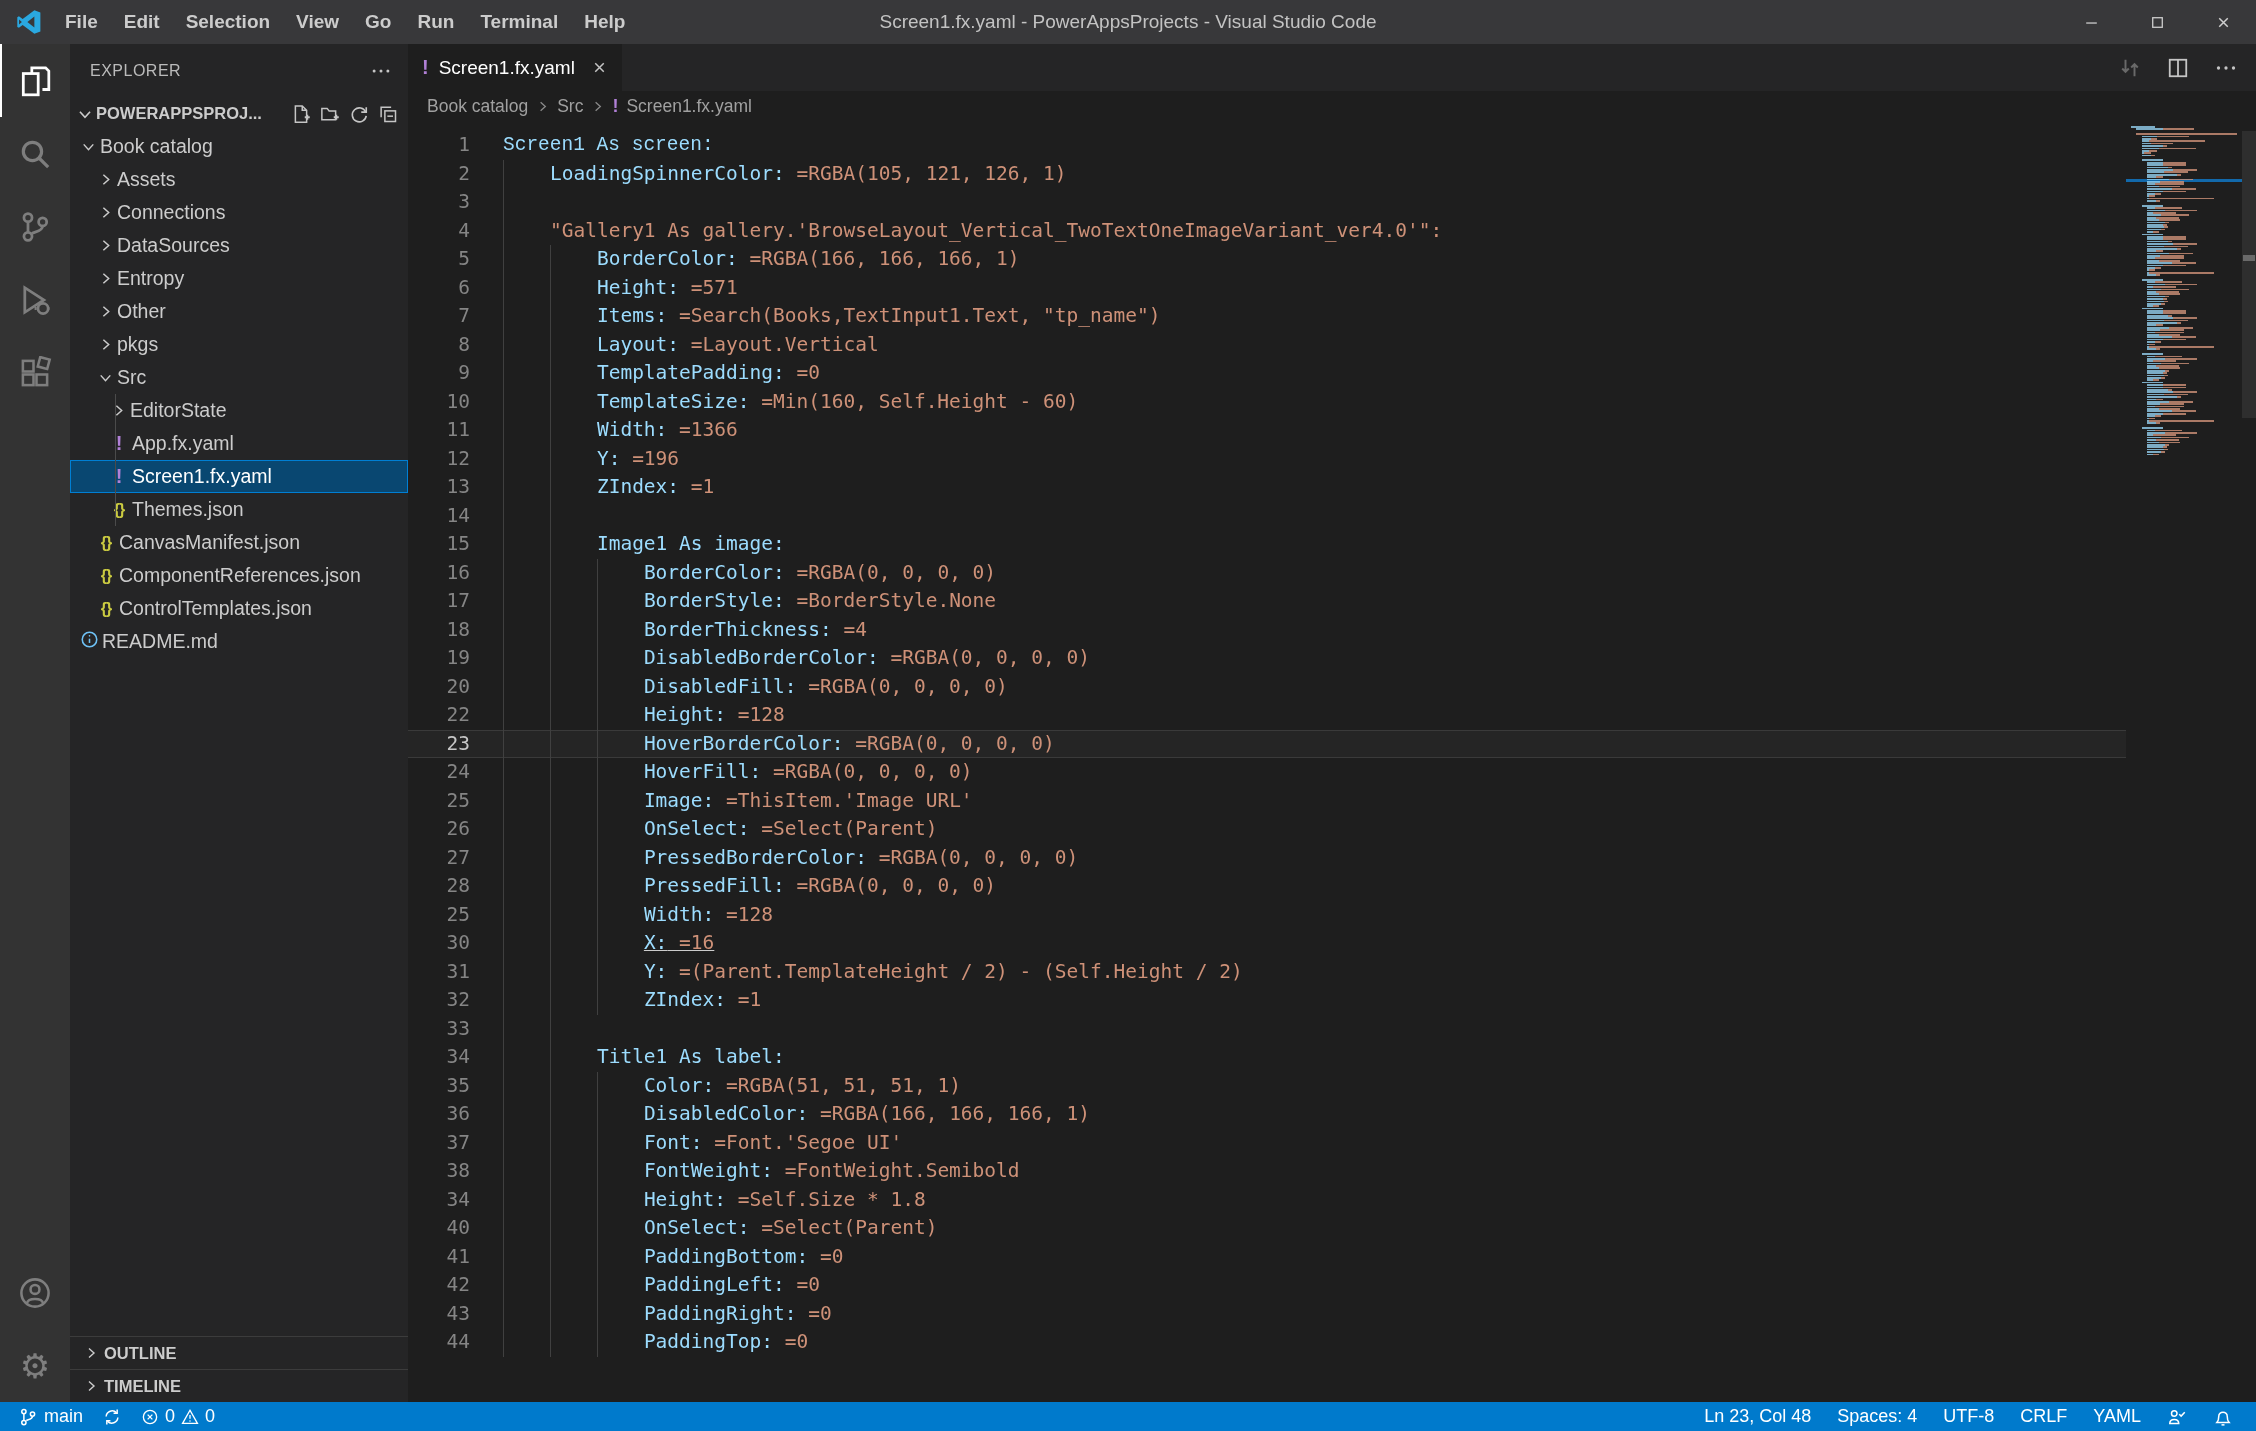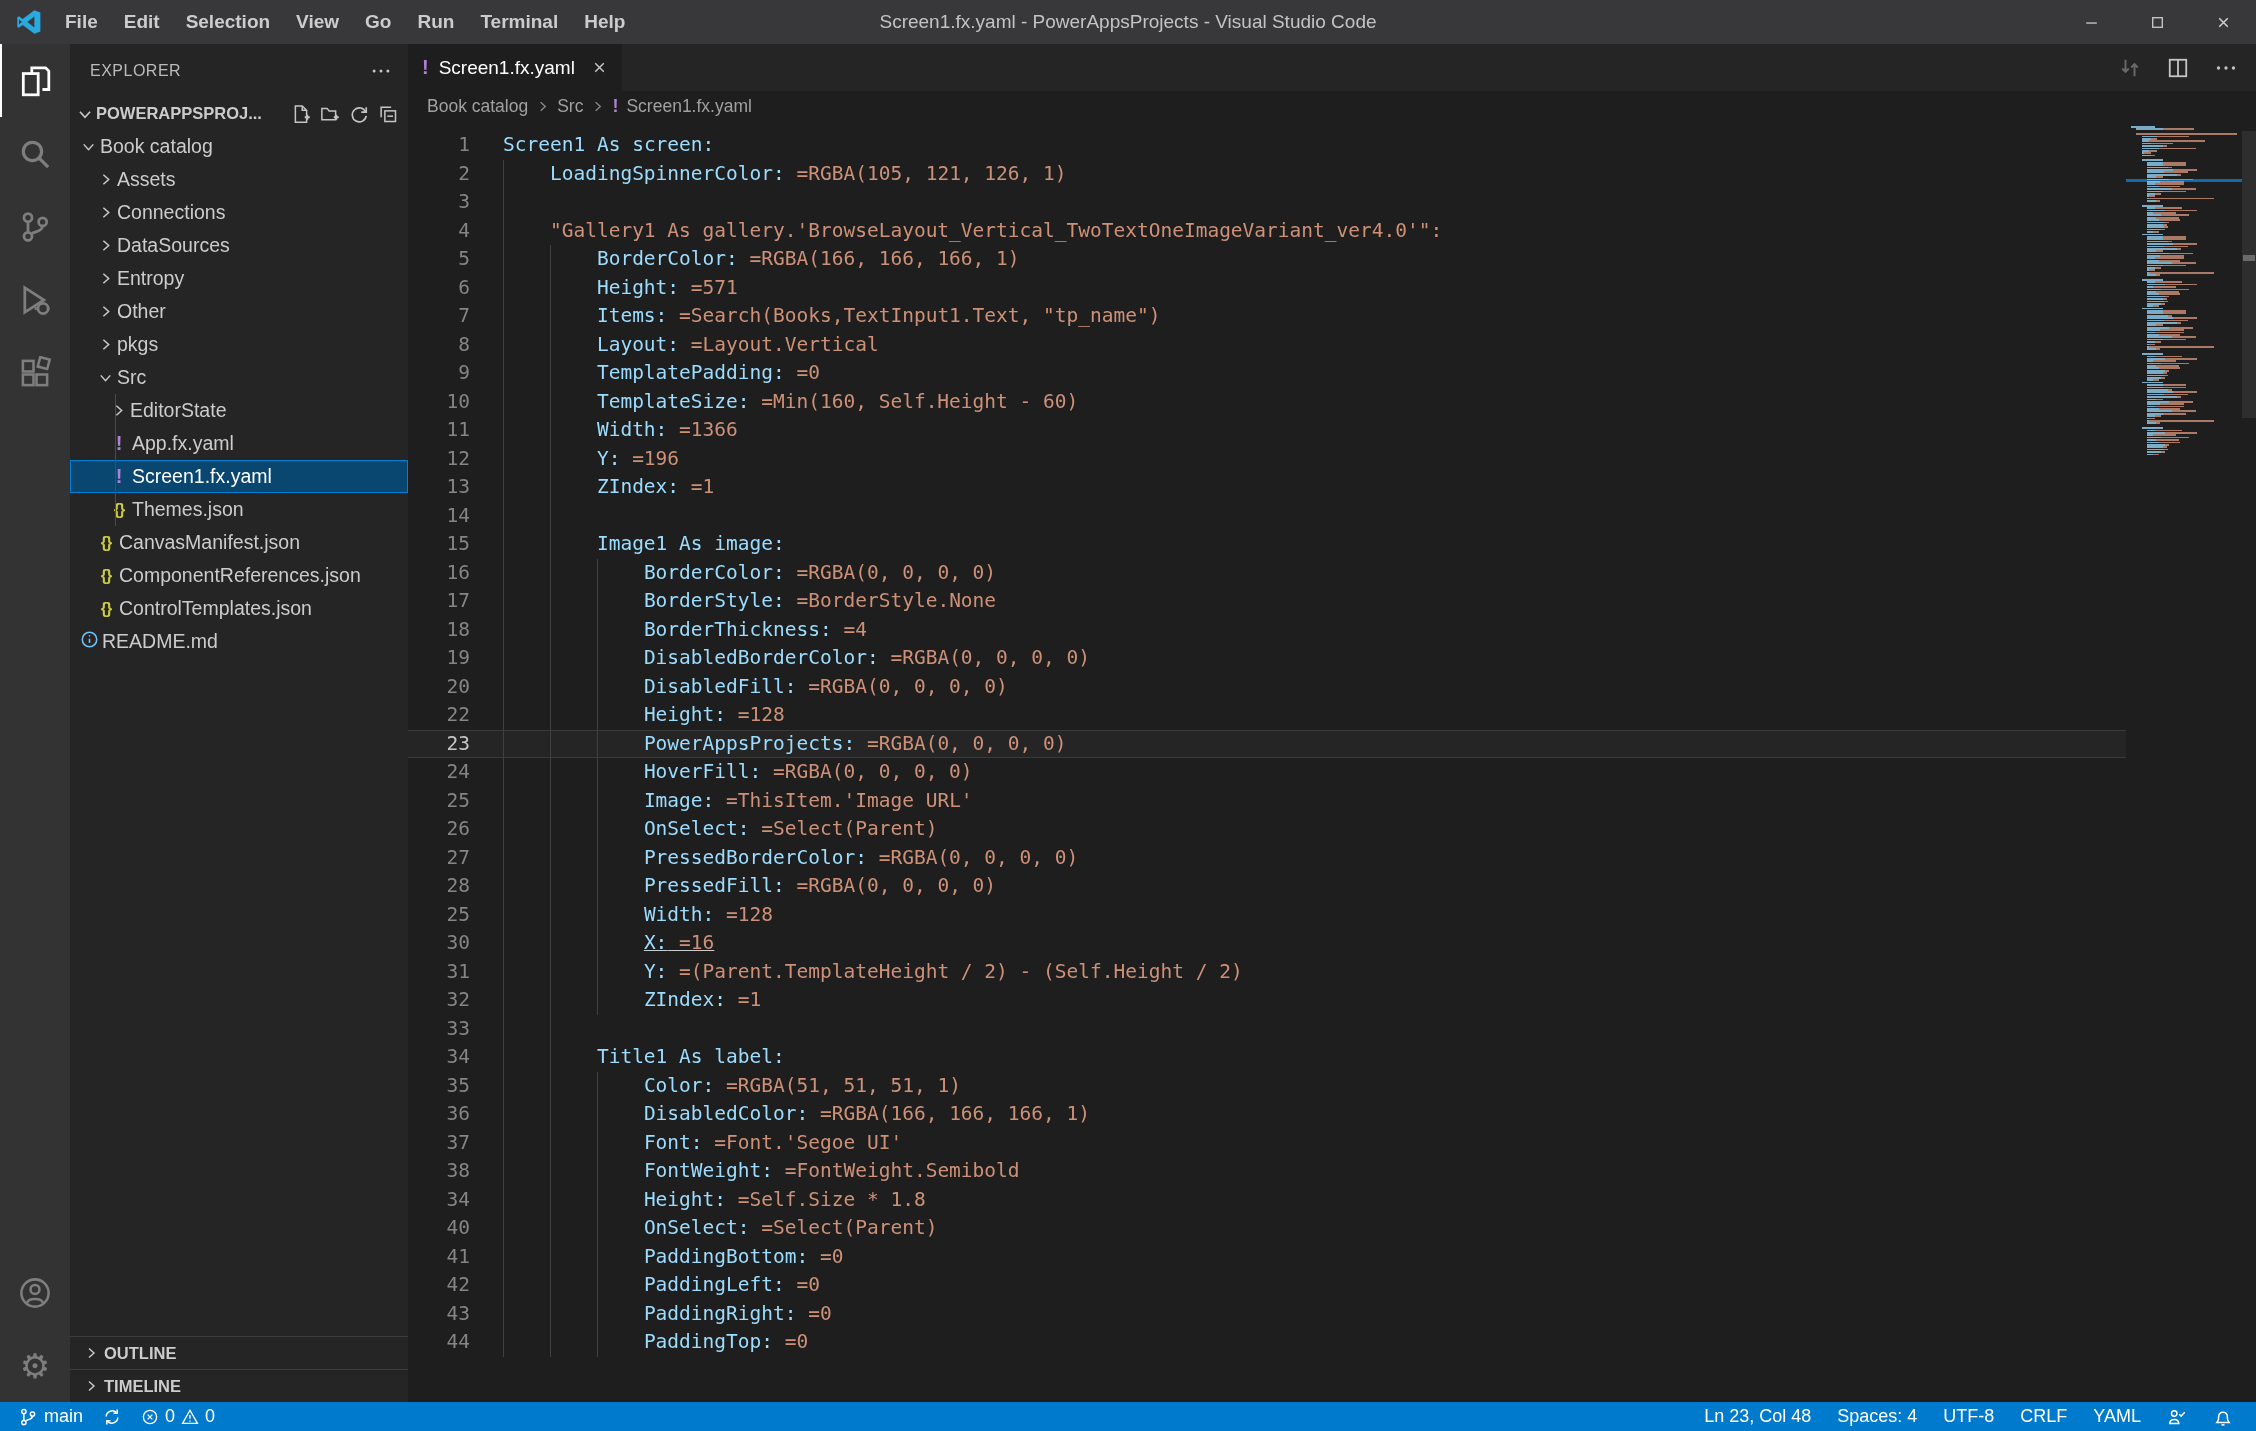--- a/index.html
+++ b/index.html
@@ -426,42 +426,42 @@
             <polyline points="6 3.5 11 8 6 12.5"></polyline>
           </svg>
         </span>
         <span class="bc-file">
           <span class="yaml-glyph" style="font-size: 18px;">!</span>
           <span>Screen1.fx.yaml</span>
         </span>
       </div>
     <div class="editor">
       <div class="code" id="code">
-          <div class="cline"><span class="gutter">1</span><span class="ltext" style="padding-left: 0ch;"><span class="k">Screen1 As screen:</span></span></div>
+          <div class="cline"><span class="gutter">1</span><span class="ltext" style="padding-left: 0ch; font-family: Liberation Mono, monospace;"><span class="k">Screen1 As screen:</span></span></div>
           <div class="cline"><span class="gutter">2</span><span class="ltext" style="padding-left: 4ch;"><span class="ig" style="left: 0ch;"></span><span class="k">LoadingSpinnerColor:</span><span class="v"> =RGBA(105, 121, 126, 1)</span></span></div>
           <div class="cline"><span class="gutter">3</span><span class="ltext" style="padding-left: 0ch;"><span class="ig" style="left: 0ch;"></span></span></div>
           <div class="cline"><span class="gutter">4</span><span class="ltext" style="padding-left: 4ch;"><span class="ig" style="left: 0ch;"></span><span class="s">"Gallery1 As gallery.'BrowseLayout_Vertical_TwoTextOneImageVariant_ver4.0'":</span></span></div>
           <div class="cline"><span class="gutter">5</span><span class="ltext" style="padding-left: 8ch;"><span class="ig" style="left: 0ch;"></span><span class="ig" style="left: 4ch;"></span><span class="k">BorderColor:</span><span class="v"> =RGBA(166, 166, 166, 1)</span></span></div>
           <div class="cline"><span class="gutter">6</span><span class="ltext" style="padding-left: 8ch;"><span class="ig" style="left: 0ch;"></span><span class="ig" style="left: 4ch;"></span><span class="k">Height:</span><span class="v"> =571</span></span></div>
           <div class="cline"><span class="gutter">7</span><span class="ltext" style="padding-left: 8ch;"><span class="ig" style="left: 0ch;"></span><span class="ig" style="left: 4ch;"></span><span class="k">Items:</span><span class="v"> =Search(Books,TextInput1.Text, "tp_name")</span></span></div>
           <div class="cline"><span class="gutter">8</span><span class="ltext" style="padding-left: 8ch;"><span class="ig" style="left: 0ch;"></span><span class="ig" style="left: 4ch;"></span><span class="k">Layout:</span><span class="v"> =Layout.Vertical</span></span></div>
           <div class="cline"><span class="gutter">9</span><span class="ltext" style="padding-left: 8ch;"><span class="ig" style="left: 0ch;"></span><span class="ig" style="left: 4ch;"></span><span class="k">TemplatePadding:</span><span class="v"> =0</span></span></div>
           <div class="cline"><span class="gutter">10</span><span class="ltext" style="padding-left: 8ch;"><span class="ig" style="left: 0ch;"></span><span class="ig" style="left: 4ch;"></span><span class="k">TemplateSize:</span><span class="v"> =Min(160, Self.Height - 60)</span></span></div>
           <div class="cline"><span class="gutter">11</span><span class="ltext" style="padding-left: 8ch;"><span class="ig" style="left: 0ch;"></span><span class="ig" style="left: 4ch;"></span><span class="k">Width:</span><span class="v"> =1366</span></span></div>
           <div class="cline"><span class="gutter">12</span><span class="ltext" style="padding-left: 8ch;"><span class="ig" style="left: 0ch;"></span><span class="ig" style="left: 4ch;"></span><span class="k">Y:</span><span class="v"> =196</span></span></div>
           <div class="cline"><span class="gutter">13</span><span class="ltext" style="padding-left: 8ch;"><span class="ig" style="left: 0ch;"></span><span class="ig" style="left: 4ch;"></span><span class="k">ZIndex:</span><span class="v"> =1</span></span></div>
           <div class="cline"><span class="gutter">14</span><span class="ltext" style="padding-left: 0ch;"><span class="ig" style="left: 0ch;"></span><span class="ig" style="left: 4ch;"></span></span></div>
           <div class="cline"><span class="gutter">15</span><span class="ltext" style="padding-left: 8ch;"><span class="ig" style="left: 0ch;"></span><span class="ig" style="left: 4ch;"></span><span class="k">Image1 As image:</span></span></div>
           <div class="cline"><span class="gutter">16</span><span class="ltext" style="padding-left: 12ch;"><span class="ig" style="left: 0ch;"></span><span class="ig" style="left: 4ch;"></span><span class="ig" style="left: 8ch;"></span><span class="k">BorderColor:</span><span class="v"> =RGBA(0, 0, 0, 0)</span></span></div>
           <div class="cline"><span class="gutter">17</span><span class="ltext" style="padding-left: 12ch;"><span class="ig" style="left: 0ch;"></span><span class="ig" style="left: 4ch;"></span><span class="ig" style="left: 8ch;"></span><span class="k">BorderStyle:</span><span class="v"> =BorderStyle.None</span></span></div>
           <div class="cline"><span class="gutter">18</span><span class="ltext" style="padding-left: 12ch;"><span class="ig" style="left: 0ch;"></span><span class="ig" style="left: 4ch;"></span><span class="ig" style="left: 8ch;"></span><span class="k">BorderThickness:</span><span class="v"> =4</span></span></div>
           <div class="cline"><span class="gutter">19</span><span class="ltext" style="padding-left: 12ch;"><span class="ig" style="left: 0ch;"></span><span class="ig" style="left: 4ch;"></span><span class="ig" style="left: 8ch;"></span><span class="k">DisabledBorderColor:</span><span class="v"> =RGBA(0, 0, 0, 0)</span></span></div>
           <div class="cline"><span class="gutter">20</span><span class="ltext" style="padding-left: 12ch;"><span class="ig" style="left: 0ch;"></span><span class="ig" style="left: 4ch;"></span><span class="ig" style="left: 8ch;"></span><span class="k">DisabledFill:</span><span class="v"> =RGBA(0, 0, 0, 0)</span></span></div>
           <div class="cline"><span class="gutter">22</span><span class="ltext" style="padding-left: 12ch;"><span class="ig" style="left: 0ch;"></span><span class="ig" style="left: 4ch;"></span><span class="ig" style="left: 8ch;"></span><span class="k">Height:</span><span class="v"> =128</span></span></div>
-          <div class="cline cur"><span class="gutter">23</span><span class="ltext" style="padding-left: 12ch;"><span class="ig" style="left: 0ch;"></span><span class="ig" style="left: 4ch;"></span><span class="ig" style="left: 8ch;"></span><span class="k">PowerAppsProjects:</span><span class="v"> =RGBA(0, 0, 0, 0)</span></span></div>
+          <div class="cline cur"><span class="gutter">23</span><span class="ltext" style="padding-left: 12ch;"><span class="ig" style="left: 0ch;"></span><span class="ig" style="left: 4ch;"></span><span class="ig" style="left: 8ch;"></span><span class="k">HoverBorderColor:</span><span class="v"> =RGBA(0, 0, 0, 0)</span></span></div>
           <div class="cline"><span class="gutter">24</span><span class="ltext" style="padding-left: 12ch;"><span class="ig" style="left: 0ch;"></span><span class="ig" style="left: 4ch;"></span><span class="ig" style="left: 8ch;"></span><span class="k">HoverFill:</span><span class="v"> =RGBA(0, 0, 0, 0)</span></span></div>
           <div class="cline"><span class="gutter">25</span><span class="ltext" style="padding-left: 12ch;"><span class="ig" style="left: 0ch;"></span><span class="ig" style="left: 4ch;"></span><span class="ig" style="left: 8ch;"></span><span class="k">Image:</span><span class="v"> =ThisItem.'Image URL'</span></span></div>
           <div class="cline"><span class="gutter">26</span><span class="ltext" style="padding-left: 12ch;"><span class="ig" style="left: 0ch;"></span><span class="ig" style="left: 4ch;"></span><span class="ig" style="left: 8ch;"></span><span class="k">OnSelect:</span><span class="v"> =Select(Parent)</span></span></div>
           <div class="cline"><span class="gutter">27</span><span class="ltext" style="padding-left: 12ch;"><span class="ig" style="left: 0ch;"></span><span class="ig" style="left: 4ch;"></span><span class="ig" style="left: 8ch;"></span><span class="k">PressedBorderColor:</span><span class="v"> =RGBA(0, 0, 0, 0)</span></span></div>
           <div class="cline"><span class="gutter">28</span><span class="ltext" style="padding-left: 12ch;"><span class="ig" style="left: 0ch;"></span><span class="ig" style="left: 4ch;"></span><span class="ig" style="left: 8ch;"></span><span class="k">PressedFill:</span><span class="v"> =RGBA(0, 0, 0, 0)</span></span></div>
           <div class="cline"><span class="gutter">25</span><span class="ltext" style="padding-left: 12ch;"><span class="ig" style="left: 0ch;"></span><span class="ig" style="left: 4ch;"></span><span class="ig" style="left: 8ch;"></span><span class="k">Width:</span><span class="v"> =128</span></span></div>
           <div class="cline"><span class="gutter">30</span><span class="ltext" style="padding-left: 12ch; text-decoration: underline;"><span class="ig" style="left: 0ch;"></span><span class="ig" style="left: 4ch;"></span><span class="ig" style="left: 8ch;"></span><span class="k">X:</span><span class="v"> =16</span></span></div>
           <div class="cline"><span class="gutter">31</span><span class="ltext" style="padding-left: 12ch;"><span class="ig" style="left: 0ch;"></span><span class="ig" style="left: 4ch;"></span><span class="ig" style="left: 8ch;"></span><span class="k">Y:</span><span class="v"> =(Parent.TemplateHeight / 2) - (Self.Height / 2)</span></span></div>
           <div class="cline"><span class="gutter">32</span><span class="ltext" style="padding-left: 12ch;"><span class="ig" style="left: 0ch;"></span><span class="ig" style="left: 4ch;"></span><span class="ig" style="left: 8ch;"></span><span class="k">ZIndex:</span><span class="v"> =1</span></span></div>
           <div class="cline"><span class="gutter">33</span><span class="ltext" style="padding-left: 0ch;"><span class="ig" style="left: 0ch;"></span><span class="ig" style="left: 4ch;"></span></span></div>

